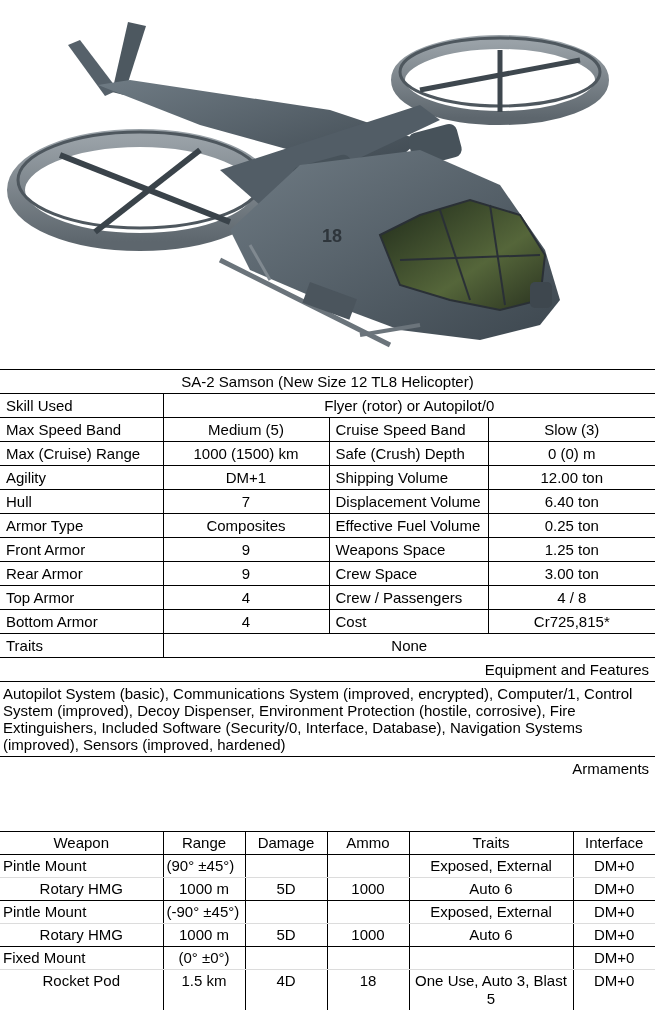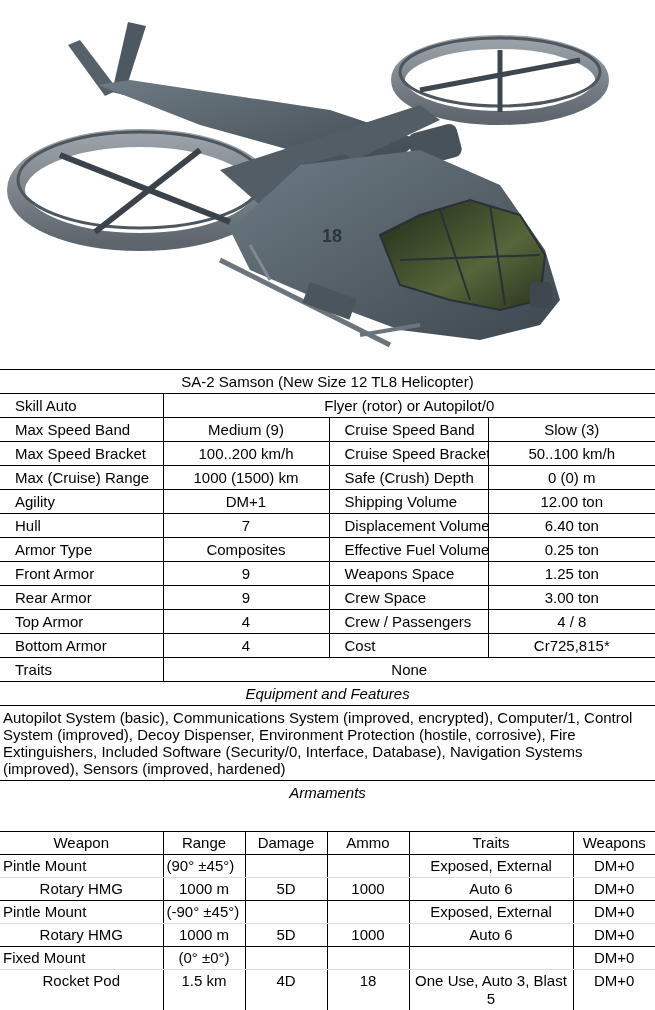--- a/index.html
+++ b/index.html
@@ -8,28 +8,28 @@
     font-family: "Liberation Sans", sans-serif; font-size: 15px; color: #000;
   }
   .hero {
     position: absolute; left: 0; top: 0; width: 655px; height: 369px;
     background: #ffffff;
   }
   .hero svg { display: block; }
   table { border-collapse: collapse; width: 655px; table-layout: fixed; }
   .stats { position: absolute; left: 0; top: 369px; }
   .stats td {
-    height: 23px; padding: 0 15px; border: 1px solid #000; line-height: 23px;
+    height: 23px; padding: 0 6px; border: 1px solid #000; line-height: 23px;
     white-space: nowrap; overflow: hidden;
   }
   .stats td.c { text-align: center; }
   .stats tr td:first-child { border-left: none; }
   .stats tr td:last-child { border-right: none; }
   .stats .title td { text-align: center; }
-  .stats .section td { text-align: center; border-left: none; border-right: none; font-style: italic; }
+  .stats .section td { text-align: right; border-left: none; border-right: none; }
   .stats .equip td {
     height: auto; white-space: normal; line-height: 17px; padding: 3px 3px 3px 3px;
     text-align: left; border-left: none; border-right: none;
   }
   .arms { position: absolute; left: 0; top: 831px; }
   .arms th {
     font-weight: normal; height: 22px; border: 1px solid #000; line-height: 22px;
     padding: 0 3px; white-space: nowrap; margin-top: 20px;
   }
   .arms th:first-child { border-left: none; }
@@ -111,34 +111,28 @@
     <col style="width:163px">
       <col style="width:166px">
       <col style="width:159px">
       <col style="width:167px">
   </colgroup>
   <tbody>
       <tr class="title">
     <td colspan="4">SA-2 Samson (New Size 12 TL8 Helicopter)</td>
   </tr>
   <tr>
-    <td>Skill Auto</td>
+    <td>Skill Used</td>
     <td class="c" colspan="3">Flyer (rotor) or Autopilot/0</td>
   </tr>
   <tr>
     <td>Max Speed Band</td>
-    <td class="c">Medium (9)</td>
+    <td class="c">Medium (5)</td>
     <td>Cruise Speed Band</td>
     <td class="c">Slow (3)</td>
-  </tr>
-  <tr>
-    <td>Max Speed Bracket</td>
-    <td class="c">100..200 km/h</td>
-    <td>Cruise Speed Bracket</td>
-    <td class="c">50..100 km/h</td>
   </tr>
   <tr>
     <td>Max (Cruise) Range</td>
     <td class="c">1000 (1500) km</td>
     <td>Safe (Crush) Depth</td>
     <td class="c">0 (0) m</td>
   </tr>
   <tr>
     <td>Agility</td>
     <td class="c">DM+1</td>
@@ -206,21 +200,21 @@
       <col style="width:164px">
       <col style="width:82px">
   </colgroup>
   <tbody>
       <tr>
     <th>Weapon</th>
     <th>Range</th>
     <th>Damage</th>
     <th>Ammo</th>
     <th>Traits</th>
-    <th>Weapons</th>
+    <th>Interface</th>
   </tr>
 
   <tr class="mount">
     <td class="l">Pintle Mount</td>
     <td class="l">(90° ±45°)</td>
     <td></td>
     <td></td>
     <td>Exposed, External</td>
     <td>DM+0</td>
   </tr>

